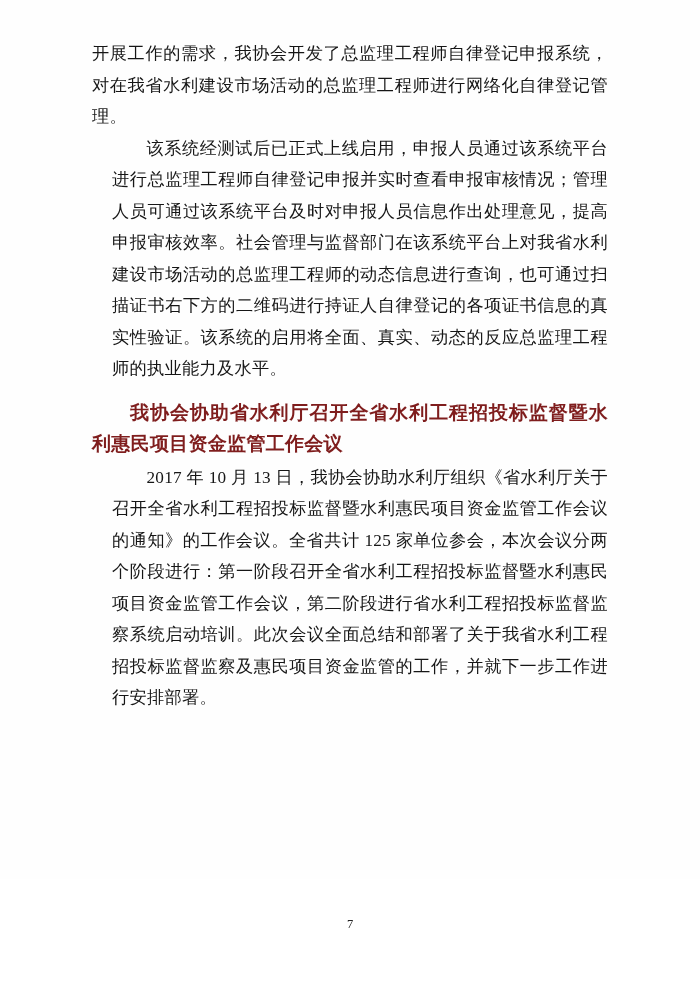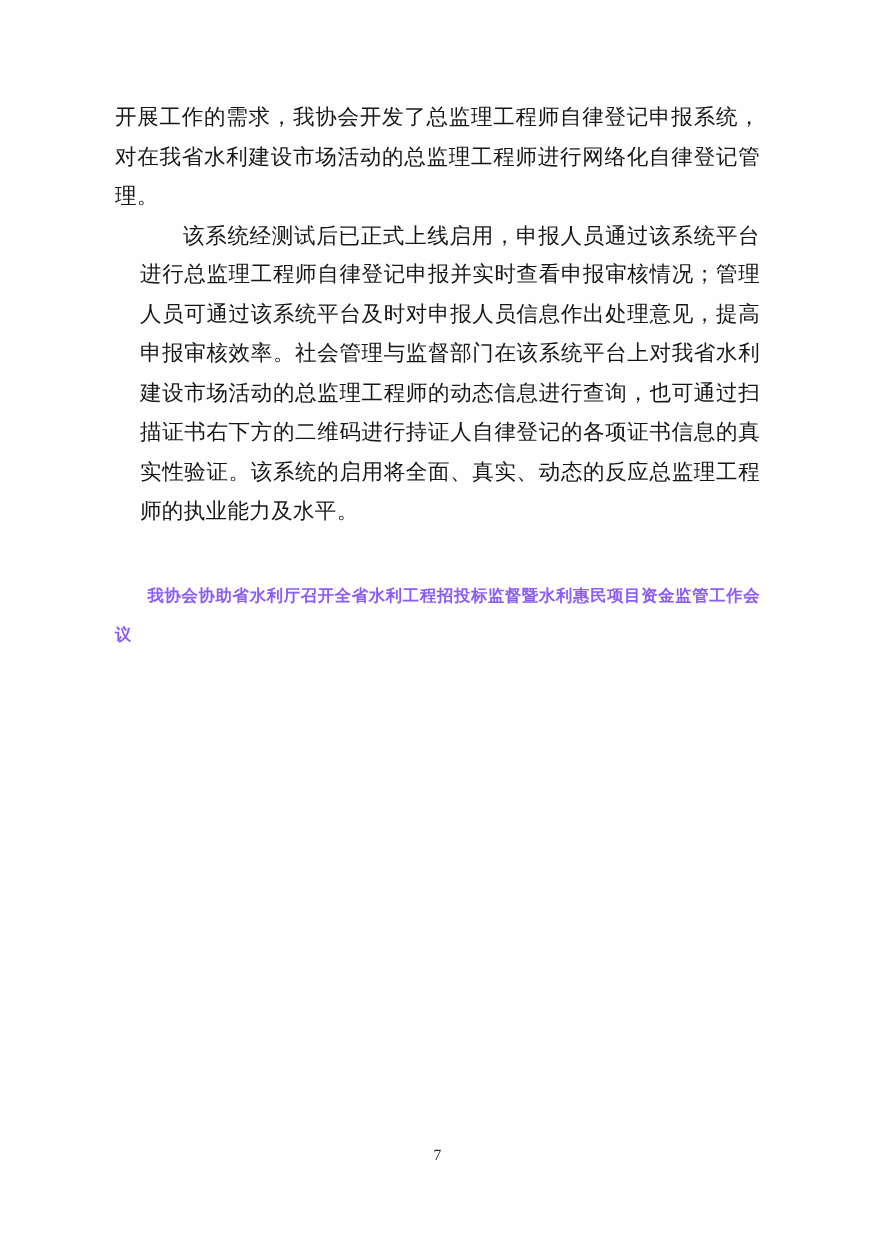--- a/index.html
+++ b/index.html
@@ -15,48 +15,48 @@
     position: relative;
     overflow: hidden;
   }
   .page {
     position: absolute;
     left: 0;
     top: 0;
     width: 700px;
     height: 879px;
     box-sizing: border-box;
-    padding: 78px 92px 0 92px;
+    padding: 38px 92px 0 92px;
     background: #fefefe;
   }
   .content {
     width: 516px;
   }
   p.body-para {
     margin: 0 0 0 0;
     font-size: 17.2px;
     line-height: 31.5px;
     text-align: justify;
     text-justify: inter-ideograph;
     letter-spacing: 0.3px;
     color: #161616;
   }
   p.indent {
     text-indent: 2em;
     margin-left: 20px;
   }
   h2.section-heading {
-    margin: 36px 0 2px 0;
-    font-size: 13px;
+    margin: 12px 0 2px 0;
+    font-size: 19px;
     line-height: 31.5px;
     font-weight: bold;
     text-indent: 2em;
     text-align: justify;
     letter-spacing: 0.3px;
-    color: #8b5cf6;
+    color: #7f1d1d;
   }
   .page-number {
     position: absolute;
     left: 0;
     top: 917px;
     width: 700px;
     text-align: center;
     font-size: 12.5px;
     color: #222222;
     font-family: "Liberation Serif", serif;
@@ -67,17 +67,18 @@
 
 <div class="page">
   <div class="content">
 
     <p class="body-para">开展工作的需求，我协会开发了总监理工程师自律登记申报系统，对在我省水利建设市场活动的总监理工程师进行网络化自律登记管理。</p>
 
     <p class="body-para indent">该系统经测试后已正式上线启用，申报人员通过该系统平台进行总监理工程师自律登记申报并实时查看申报审核情况；管理人员可通过该系统平台及时对申报人员信息作出处理意见，提高申报审核效率。社会管理与监督部门在该系统平台上对我省水利建设市场活动的总监理工程师的动态信息进行查询，也可通过扫描证书右下方的二维码进行持证人自律登记的各项证书信息的真实性验证。该系统的启用将全面、真实、动态的反应总监理工程师的执业能力及水平。</p>
 
     <h2 class="section-heading">我协会协助省水利厅召开全省水利工程招投标监督暨水利惠民项目资金监管工作会议</h2>
 
+    <p class="body-para indent">2017 年 10 月 13 日，我协会协助水利厅组织《省水利厅关于召开全省水利工程招投标监督暨水利惠民项目资金监管工作会议的通知》的工作会议。全省共计 125 家单位参会，本次会议分两个阶段进行：第一阶段召开全省水利工程招投标监督暨水利惠民项目资金监管工作会议，第二阶段进行省水利工程招投标监督监察系统启动培训。此次会议全面总结和部署了关于我省水利工程招投标监督监察及惠民项目资金监管的工作，并就下一步工作进行安排部署。</p>
 
   </div>
 
   <div class="page-number">7</div>
 </div>
 
 </body></html>

